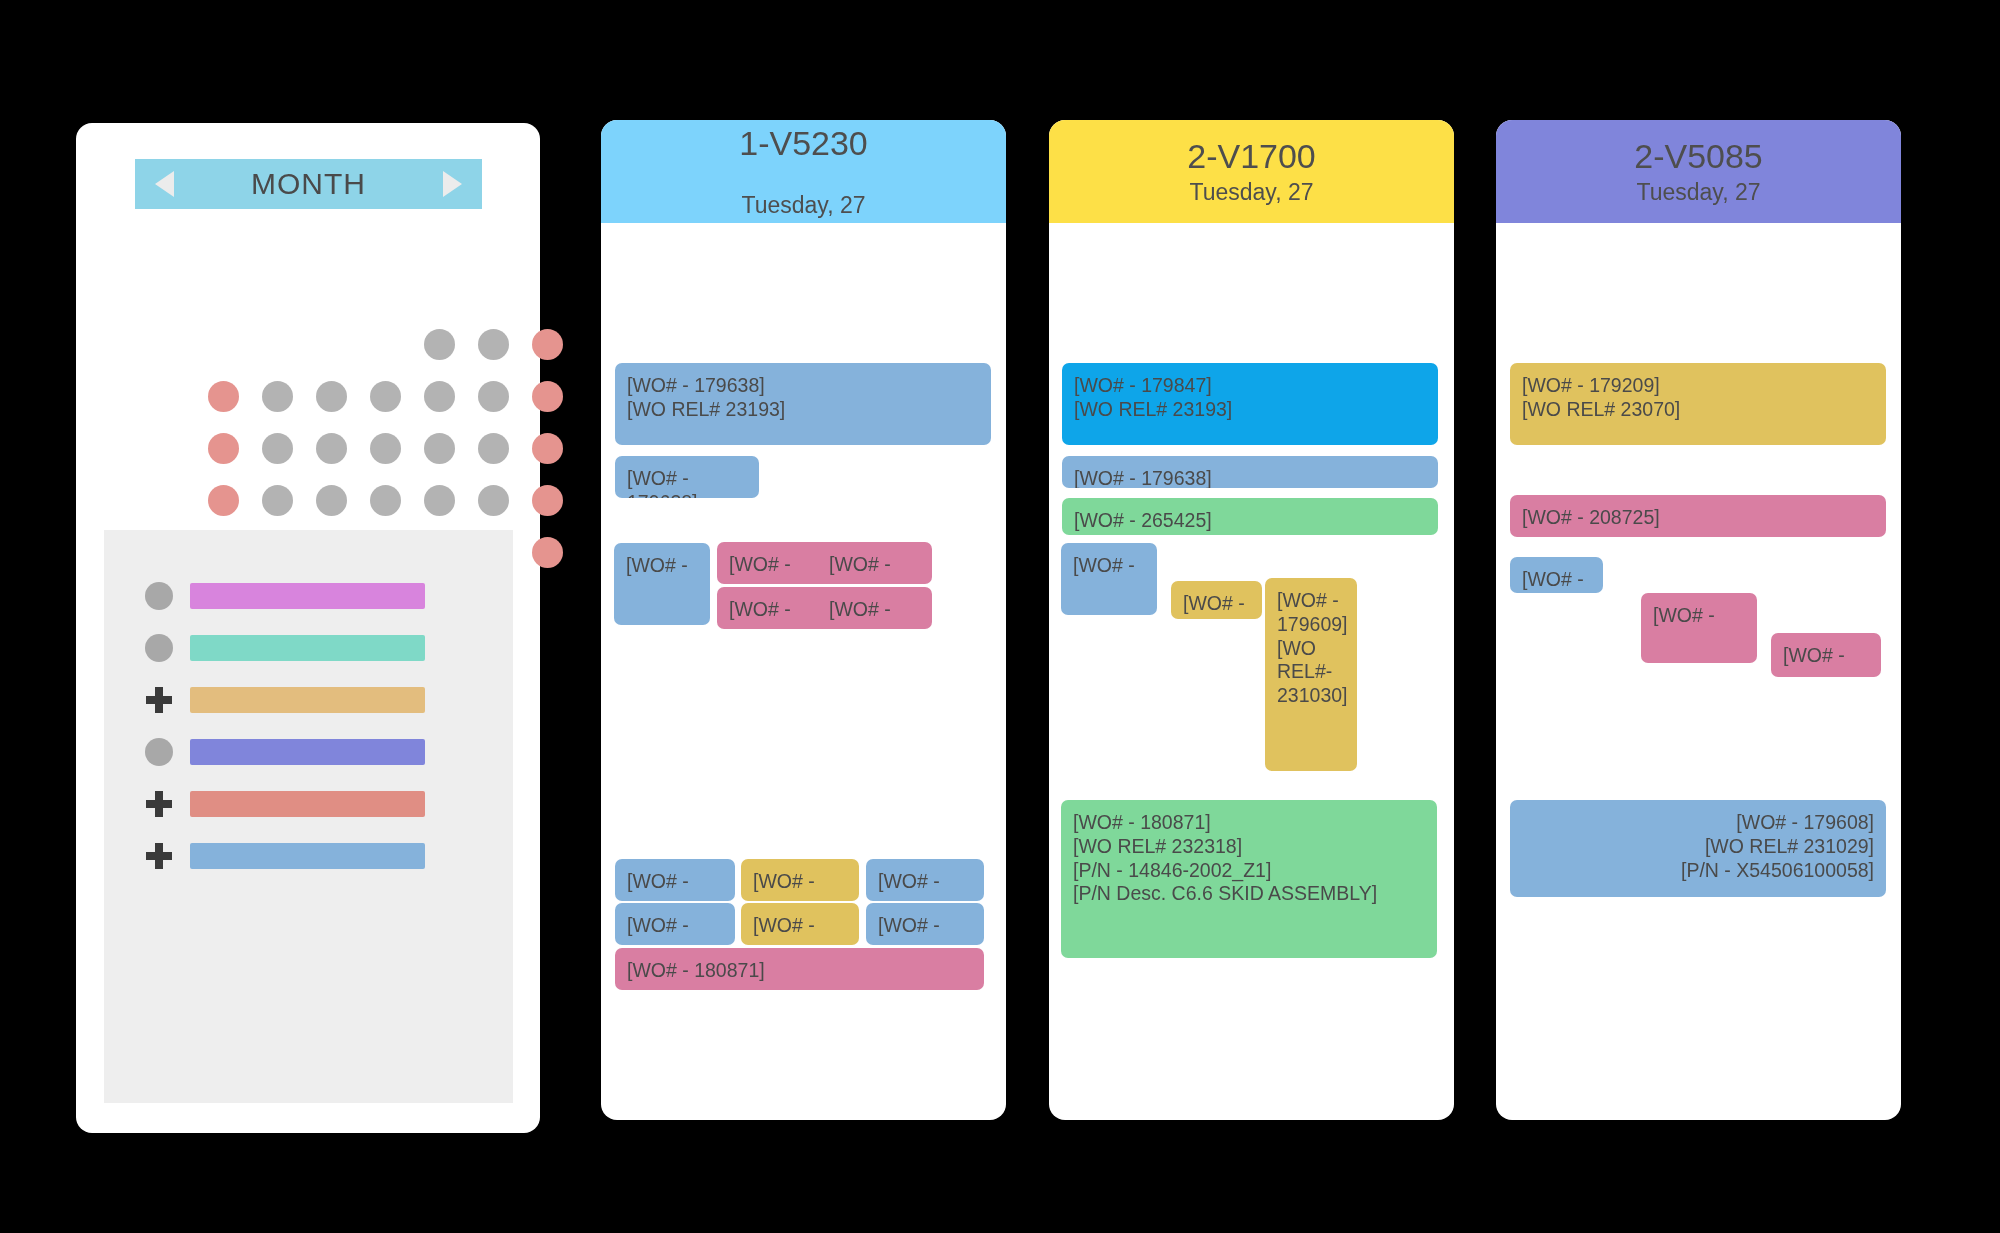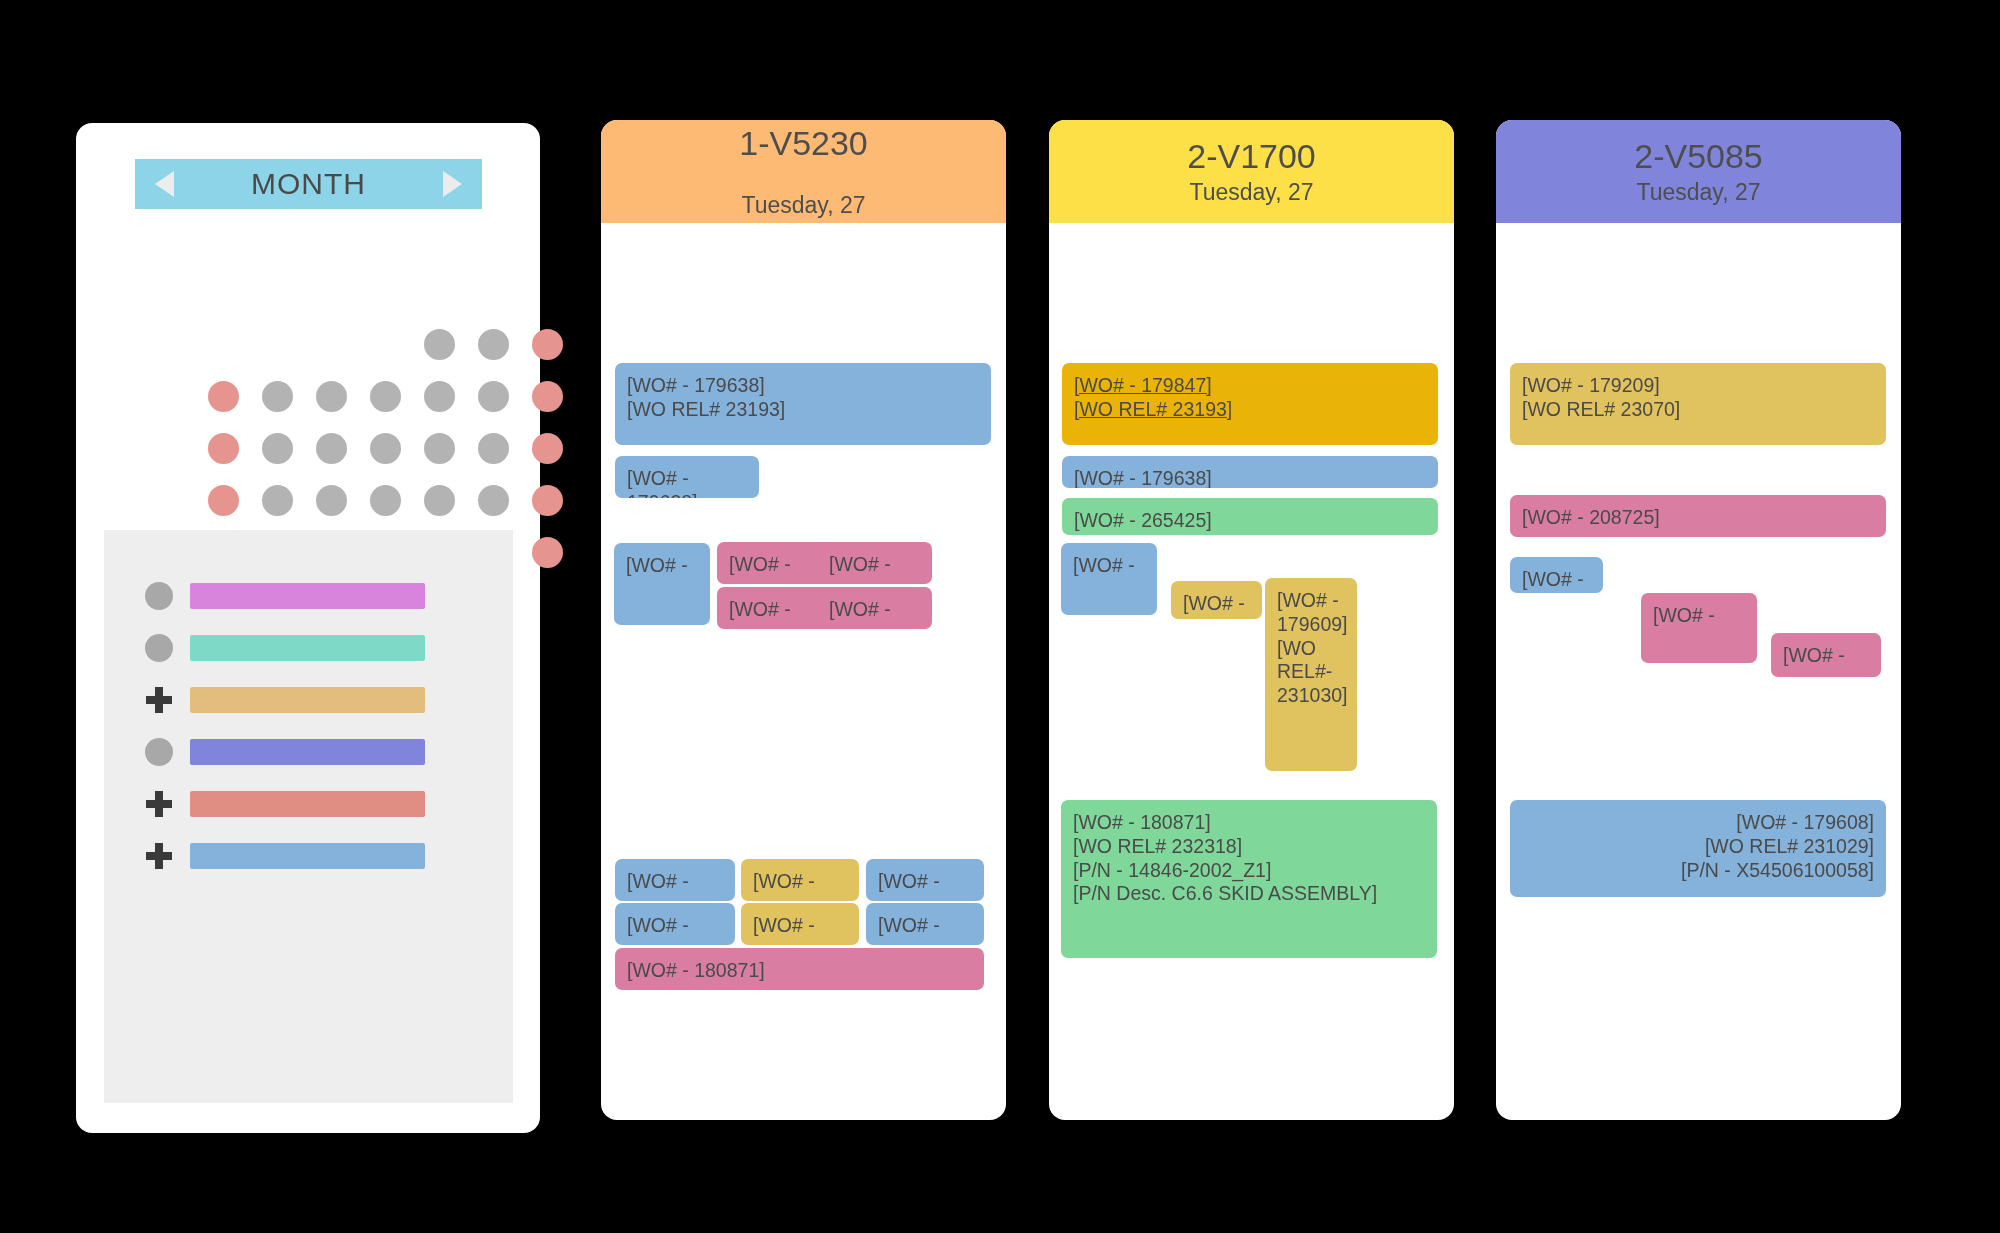--- a/index.html
+++ b/index.html
@@ -304,21 +304,21 @@
         <div class="legend-row" style="top: 312px;">
           <div class="legend-icon">
             <div class="plus"></div>
           </div>
           <div class="legend-bar" style="background: rgb(133, 178, 219);"></div>
         </div>
       </div>
   </div>
 
   <div class="col" id="col1">
-    <div class="col-head" style="background: #fdba74; gap: 25px;">
+    <div class="col-head" style="background: #7dd3fc; gap: 25px;">
       <div class="col-title">1-V5230</div>
       <div class="col-sub">Tuesday, 27</div>
     </div>
     <div class="col-body">
         <div class="ev" style="left: 14px; top: 140px; width: 376px; height: 82px; background: rgb(133, 178, 219);">[WO# - 179638]
 [WO REL# 23193]</div>
         <div class="ev" style="left: 14px; top: 233px; width: 144px; height: 42px; background: rgb(133, 178, 219);">[WO# - 179638]</div>
         <div class="ev" style="left: 13px; top: 320px; width: 96px; height: 82px; background: rgb(133, 178, 219);">[WO# -</div>
         <div class="ev" style="left: 116px; top: 319px; width: 118px; height: 42px; background: rgb(217, 126, 162);">[WO# -</div>
         <div class="ev" style="left: 216px; top: 319px; width: 115px; height: 42px; background: rgb(217, 126, 162);">[WO# -</div>
@@ -333,21 +333,21 @@
         <div class="ev" style="left: 14px; top: 725px; width: 369px; height: 42px; background: rgb(217, 126, 162);">[WO# - 180871]</div>
       </div>
   </div>
 
   <div class="col" id="col2">
     <div class="col-head" style="background: #fde047;">
       <div class="col-title">2-V1700</div>
       <div class="col-sub">Tuesday, 27</div>
     </div>
     <div class="col-body">
-        <div class="ev" style="left: 13px; top: 140px; width: 376px; height: 82px; background: #eab308; text-decoration: underline;">[WO# - 179847]
+        <div class="ev" style="left: 13px; top: 140px; width: 376px; height: 82px; background: #0ea5e9;">[WO# - 179847]
 [WO REL# 23193]</div>
         <div class="ev" style="left: 13px; top: 233px; width: 376px; height: 32px; background: rgb(133, 178, 219);">[WO# - 179638]</div>
         <div class="ev" style="left: 13px; top: 275px; width: 376px; height: 37px; background: rgb(127, 216, 154);">[WO# - 265425]</div>
         <div class="ev" style="left: 12px; top: 320px; width: 96px; height: 72px; background: rgb(133, 178, 219);">[WO# -</div>
         <div class="ev" style="left: 122px; top: 358px; width: 91px; height: 38px; background: rgb(224, 194, 94);">[WO# -</div>
         <div class="ev" style="left: 216px; top: 355px; width: 92px; height: 193px; background: rgb(224, 194, 94);">[WO# -
 179609]
 [WO REL#-
 231030]</div>
         <div class="ev" style="left: 12px; top: 577px; width: 376px; height: 158px; background: rgb(127, 216, 154);">[WO# - 180871]

